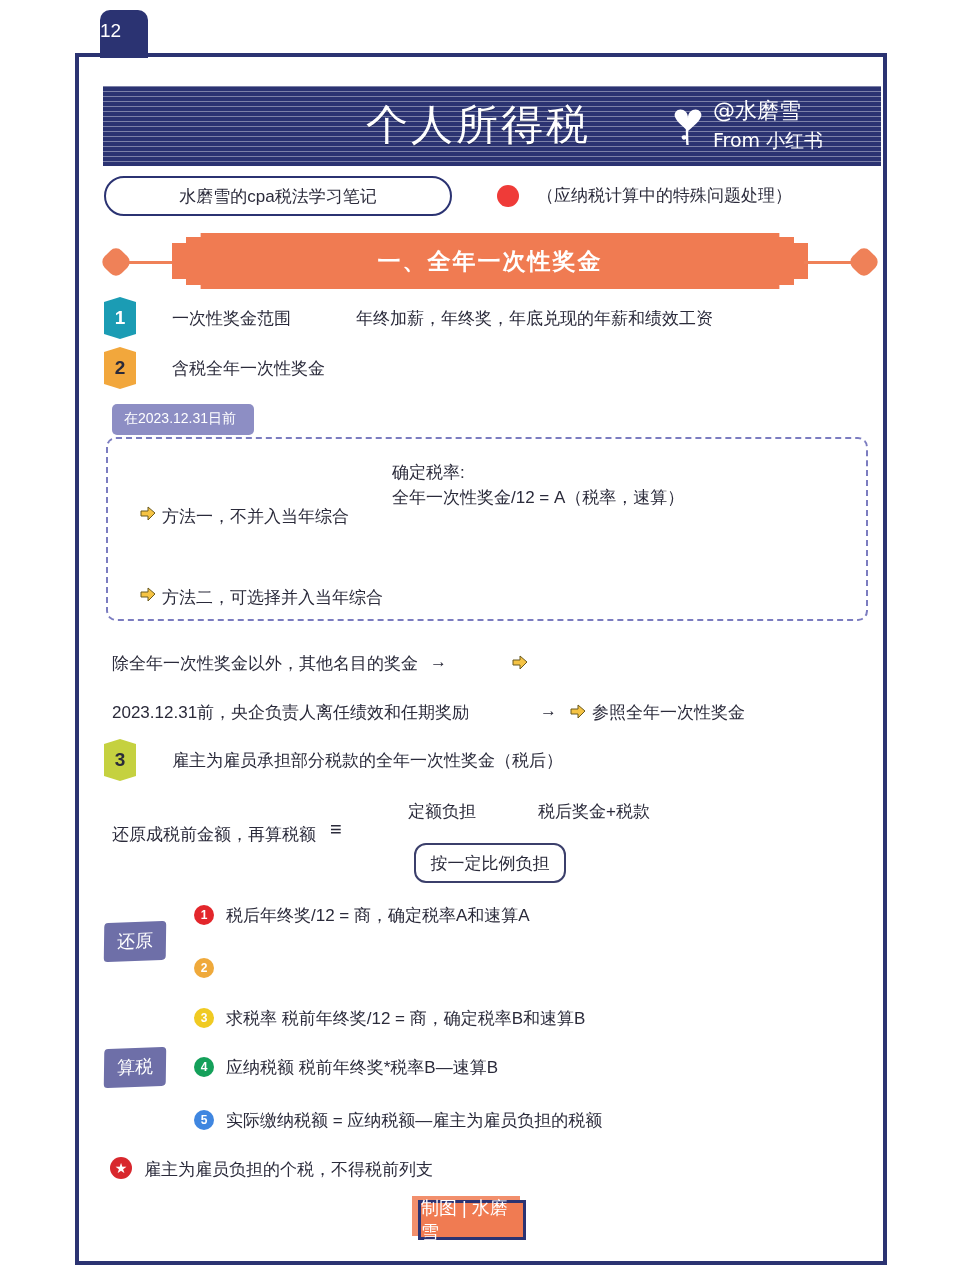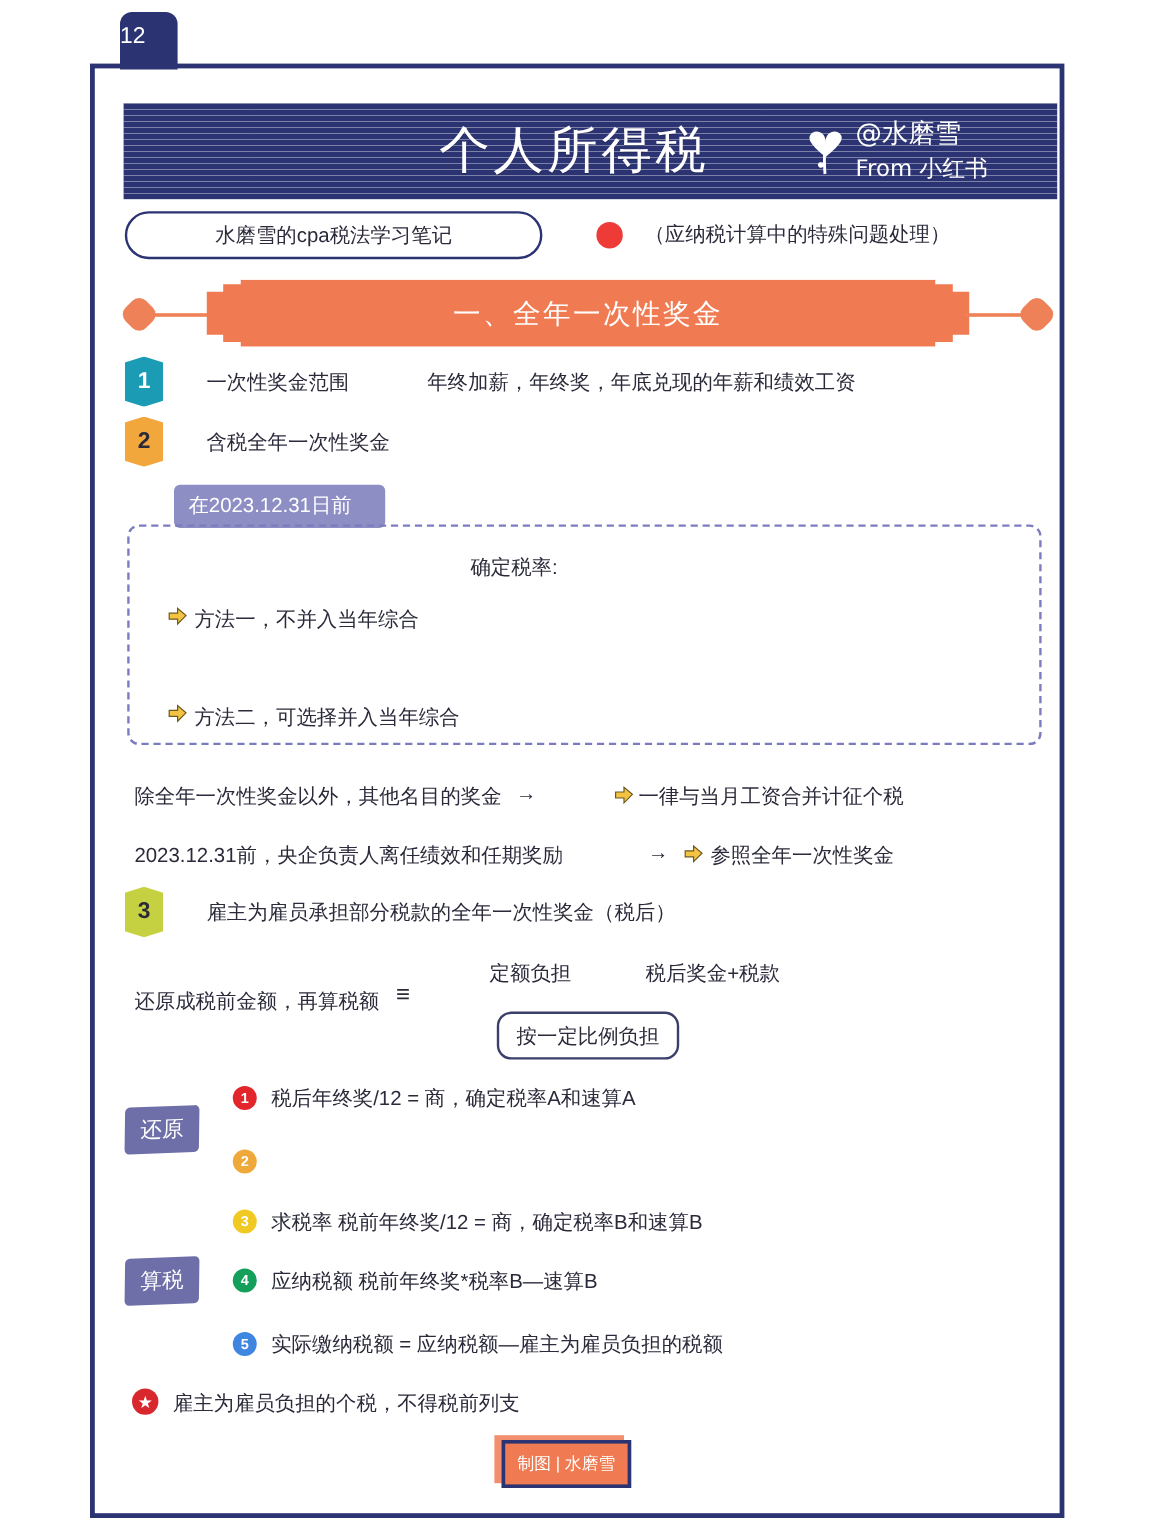--- a/index.html
+++ b/index.html
@@ -121,21 +121,21 @@
     height: 56px;
     background: #f07b52;
     display: flex; align-items: center; justify-content: center;
     clip-path: polygon(
       0% 18%, 2.2% 18%, 2.2% 7%, 4.5% 7%, 4.5% 0%,
       95.5% 0%, 95.5% 7%, 97.8% 7%, 97.8% 18%, 100% 18%,
       100% 82%, 97.8% 82%, 97.8% 93%, 95.5% 93%, 95.5% 100%,
       4.5% 100%, 4.5% 93%, 2.2% 93%, 2.2% 82%, 0% 82%);
   }
   .sb-title {
-    color: #ffffff; font-size: 23px; font-weight: normal;
+    color: #ffffff; font-size: 23px; font-weight: bold;
     letter-spacing: 2px;
   }
 
   
   .content { position: absolute; left: 0; top: 0; width: 960px; height: 1280px; z-index: 6; }
   .txt { position: absolute; font-size: 17px; color: #2a2a3a; white-space: nowrap; }
 
   
   .hex-badge {
     position: absolute; width: 32px; height: 42px;
@@ -145,25 +145,24 @@
   }
   .hex-1 { background: #1b9cb4; color: #ffffff; }
   .hex-2 { background: #f2a73c; color: #2a2a3a; }
   .hex-3 { background: #c5d140; color: #2a2a3a; }
 
   
   .purple-tag {
     position: absolute;
     background: #8d8ec4;
     color: #ffffff;
-    font-size: 17px;
-    padding: 6px 28px 7px 12px;
+    font-size: 14px;
+    padding: 6px 18px 7px 12px;
     border-radius: 5px;
     white-space: nowrap;
-    margin-left: 33px;
   }
 
   
   .dashed-box {
     position: absolute;
     border: 2.5px dashed #7b7cc0;
     border-radius: 10px;
   }
 
   
@@ -224,21 +223,21 @@
     color: #fff; font-size: 14px; line-height: 1;
   }
 
   
   .footer-btn {
     position: absolute; left: 418px; top: 1200px;
     width: 108px; height: 40px;
     background: #f07b52;
     border: 3px solid #2b3372;
     color: #ffffff;
-    font-size: 14px;
+    font-size: 18px;
     display: flex; align-items: center; justify-content: center;
     z-index: 7;
   }
   .footer-btn-shadow {
     position: absolute; left: 412px; top: 1196px;
     width: 108px; height: 40px;
     background: #f07b52;
     opacity: 0.85;
     z-index: 6;
   }
@@ -328,32 +327,32 @@
 
   <div class="purple-tag" style="left:112px; top:404px;">在2023.12.31日前</div>
 
   <div class="dashed-box" style="left:106px; top:437px; width:762px; height:184px;"></div>
 
   <svg class="ptr" style="left:140px; top:505px;" viewBox="0 0 20 18">
     <path d="M1 6 L8 6 L8 2 L15 8 L8 15 L8 11 L1 11 Z" fill="#f5c344" stroke="#6b5a1e" stroke-width="1"></path>
   </svg>
   <div class="txt" style="left:162px; top:505px;">方法一，不并入当年综合</div>
   <div class="txt" style="left:392px; top:461px;">确定税率:</div>
+  <div class="txt" style="left:392px; top:486px;">全年一次性奖金/12 = A（税率，速算）</div>
 
   <svg class="ptr" style="left:140px; top:586px;" viewBox="0 0 20 18">
     <path d="M1 6 L8 6 L8 2 L15 8 L8 15 L8 11 L1 11 Z" fill="#f5c344" stroke="#6b5a1e" stroke-width="1"></path>
   </svg>
   <div class="txt" style="left:112px; top:652px;">除全年一次性奖金以外，其他名目的奖金</div>
 
   <div class="txt" style="left:162px; top:586px;">方法二，可选择并入当年综合</div>
   <div class="txt" style="left:430px; top:652px;">→</div>
   <svg class="ptr" style="left:512px; top:654px;" viewBox="0 0 20 18">
     <path d="M1 6 L8 6 L8 2 L15 8 L8 15 L8 11 L1 11 Z" fill="#f5c344" stroke="#6b5a1e" stroke-width="1"></path>
   </svg>
-  <div class="txt" style="left:532px; top:652px;">一律与当月工资合并计征个税</div>
 
   <div class="txt" style="left:112px; top:701px;">2023.12.31前，央企负责人离任绩效和任期奖励</div>
   <div class="txt" style="left:540px; top:701px;">→</div>
   <svg class="ptr" style="left:570px; top:703px;" viewBox="0 0 20 18">
     <path d="M1 6 L8 6 L8 2 L15 8 L8 15 L8 11 L1 11 Z" fill="#f5c344" stroke="#6b5a1e" stroke-width="1"></path>
   </svg>
   <div class="txt" style="left:592px; top:701px;">参照全年一次性奖金</div>
 
   <div class="hex-badge hex-3" style="left:104px; top:739px;">
     <span>3</span>

